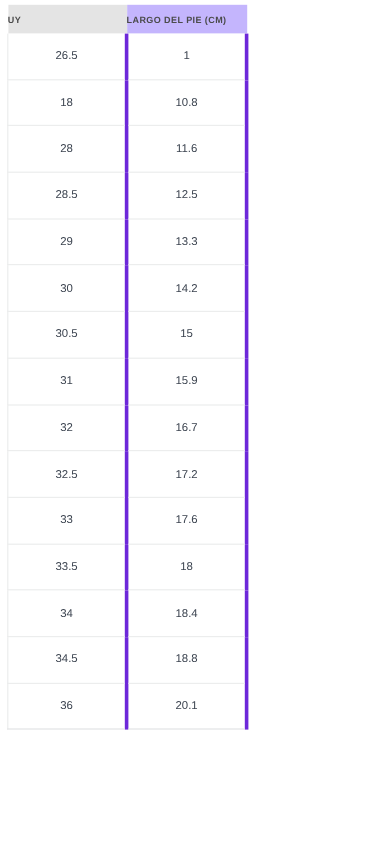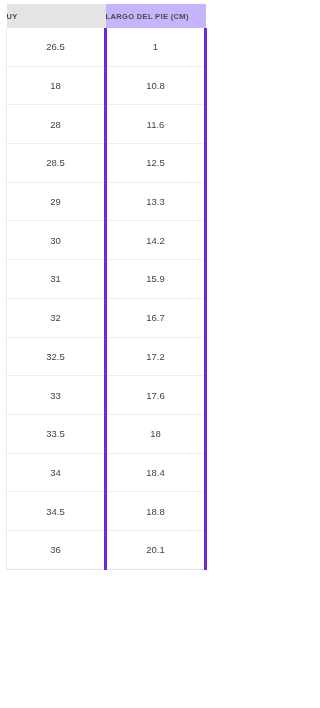--- a/index.html
+++ b/index.html
@@ -110,20 +110,24 @@
       </tr>
       <tr>
         <td>29</td>
         <td>13.3</td>
       </tr>
       <tr>
         <td>30</td>
         <td>14.2</td>
       </tr>
       <tr>
+        <td>30.5</td>
+        <td>15</td>
+      </tr>
+      <tr>
         <td>31</td>
         <td>15.9</td>
       </tr>
       <tr>
         <td>32</td>
         <td>16.7</td>
       </tr>
       <tr>
         <td>32.5</td>
         <td>17.2</td>

